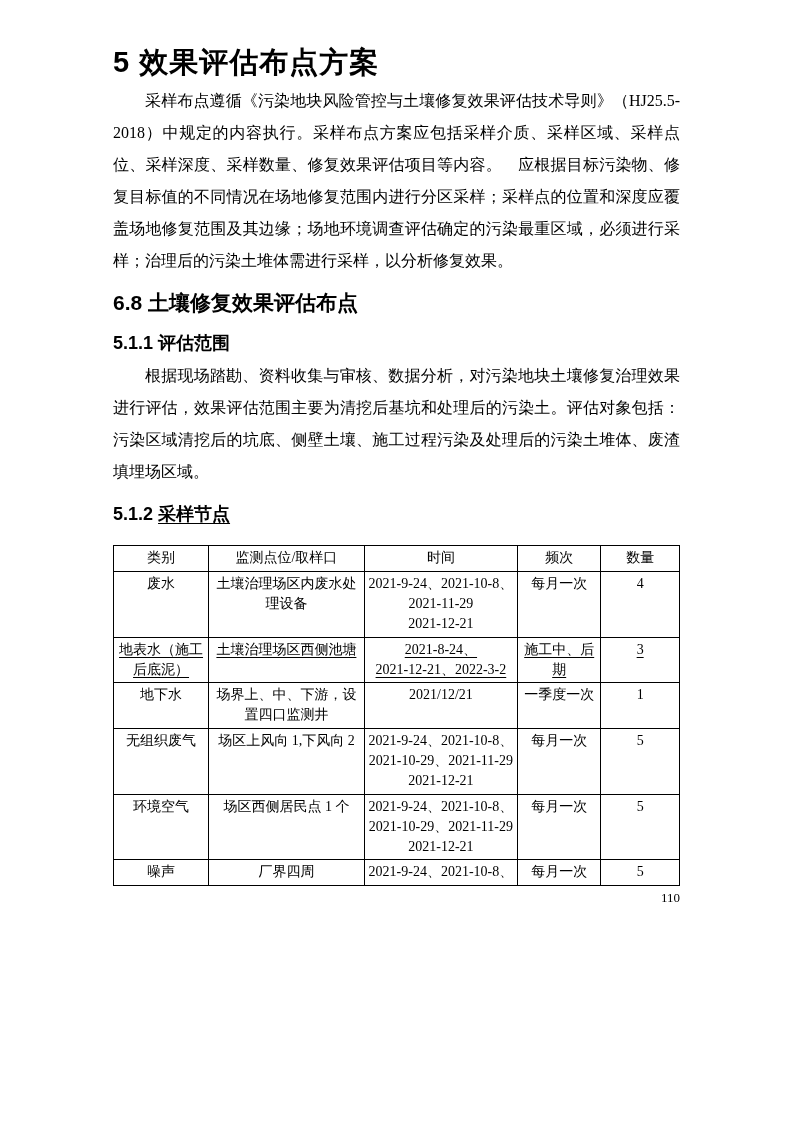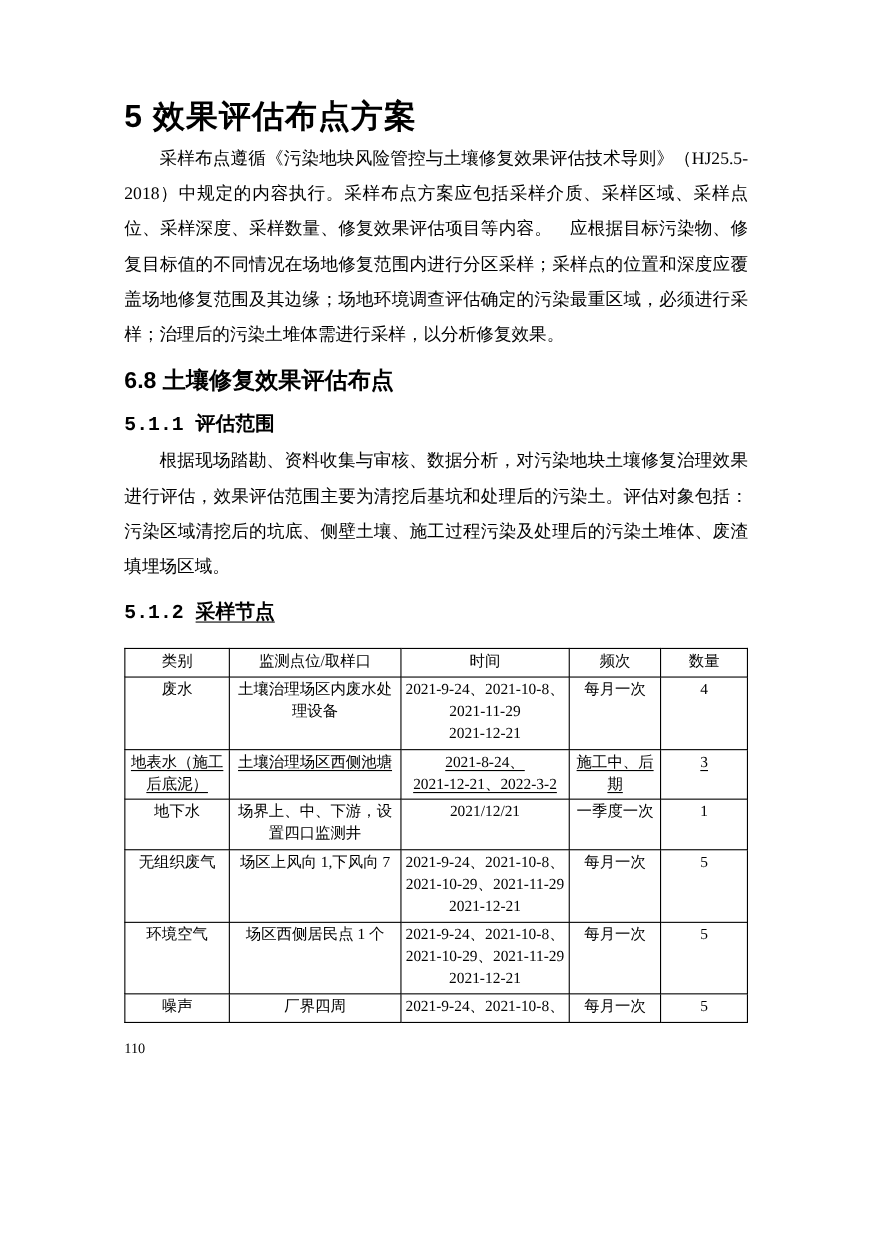--- a/index.html
+++ b/index.html
@@ -4,41 +4,41 @@
 <style>
   html, body { margin: 0; padding: 0; background: #ffffff; }
   .page {
     position: relative;
     width: 793px;
     height: 1122px;
     margin: 0 auto;
     background: #ffffff;
     color: #000000;
     box-sizing: border-box;
-    padding: 88px 113px 0 113px;
+    padding: 44px 113px 0 113px;
     overflow: hidden;
     font-family: "Liberation Serif", "DejaVu Serif", serif;
   }
   .doc-h1 {
     font-family: "Liberation Sans", "DejaVu Sans", sans-serif;
     font-weight: bold;
     font-size: 29px;
     line-height: 1.25;
     margin: 0;
     letter-spacing: 1px;
   }
   .doc-h2 {
     font-family: "Liberation Sans", "DejaVu Sans", sans-serif;
     font-weight: bold;
     font-size: 21px;
     line-height: 1.3;
     margin: 12px 0 0 0;
   }
   .doc-h3 {
-    font-family: Liberation Mono, monospace;
+    font-family: Liberation Sans, sans-serif;
     font-weight: bold;
     font-size: 18px;
     line-height: 1.3;
     margin: 15px 0 0 0;
   }
   .para {
     font-size: 16px;
     line-height: 2.0;
     text-align: justify;
     text-indent: 2em;
@@ -62,23 +62,23 @@
     overflow: hidden;
   }
   table.tbl col.c1 { width: 16.8%; }
   table.tbl col.c2 { width: 27.5%; }
   table.tbl col.c3 { width: 27.1%; }
   table.tbl col.c4 { width: 14.7%; }
   table.tbl col.c5 { width: 13.9%; }
   td.t { white-space: pre; }
   tr.row-u td { text-decoration: underline; text-underline-offset: 3px; text-decoration-thickness: 1px; }
   .pagenum {
-    text-align: left;
+    text-align: right;
     font-size: 13px;
-    margin-top: 15px;
+    margin-top: 4px;
     font-family: "Liberation Serif", "DejaVu Serif", serif;
   }
 </style>
 </head>
 <body>
 
 <div class="page">
 
   <h1 class="doc-h1">5 效果评估布点方案</h1>
 
@@ -128,21 +128,21 @@
       </tr>
       <tr>
         <td>地下水</td>
         <td>场界上、中、下游，设置四口监测井</td>
         <td class="t">2021/12/21</td>
         <td>一季度一次</td>
         <td>1</td>
       </tr>
       <tr>
         <td>无组织废气</td>
-        <td>场区上风向 1,下风向 7</td>
+        <td>场区上风向 1,下风向 2</td>
         <td class="t">2021-9-24、2021-10-8、
 2021-10-29、2021-11-29
 2021-12-21</td>
         <td>每月一次</td>
         <td>5</td>
       </tr>
       <tr>
         <td>环境空气</td>
         <td>场区西侧居民点 1 个</td>
         <td class="t">2021-9-24、2021-10-8、

